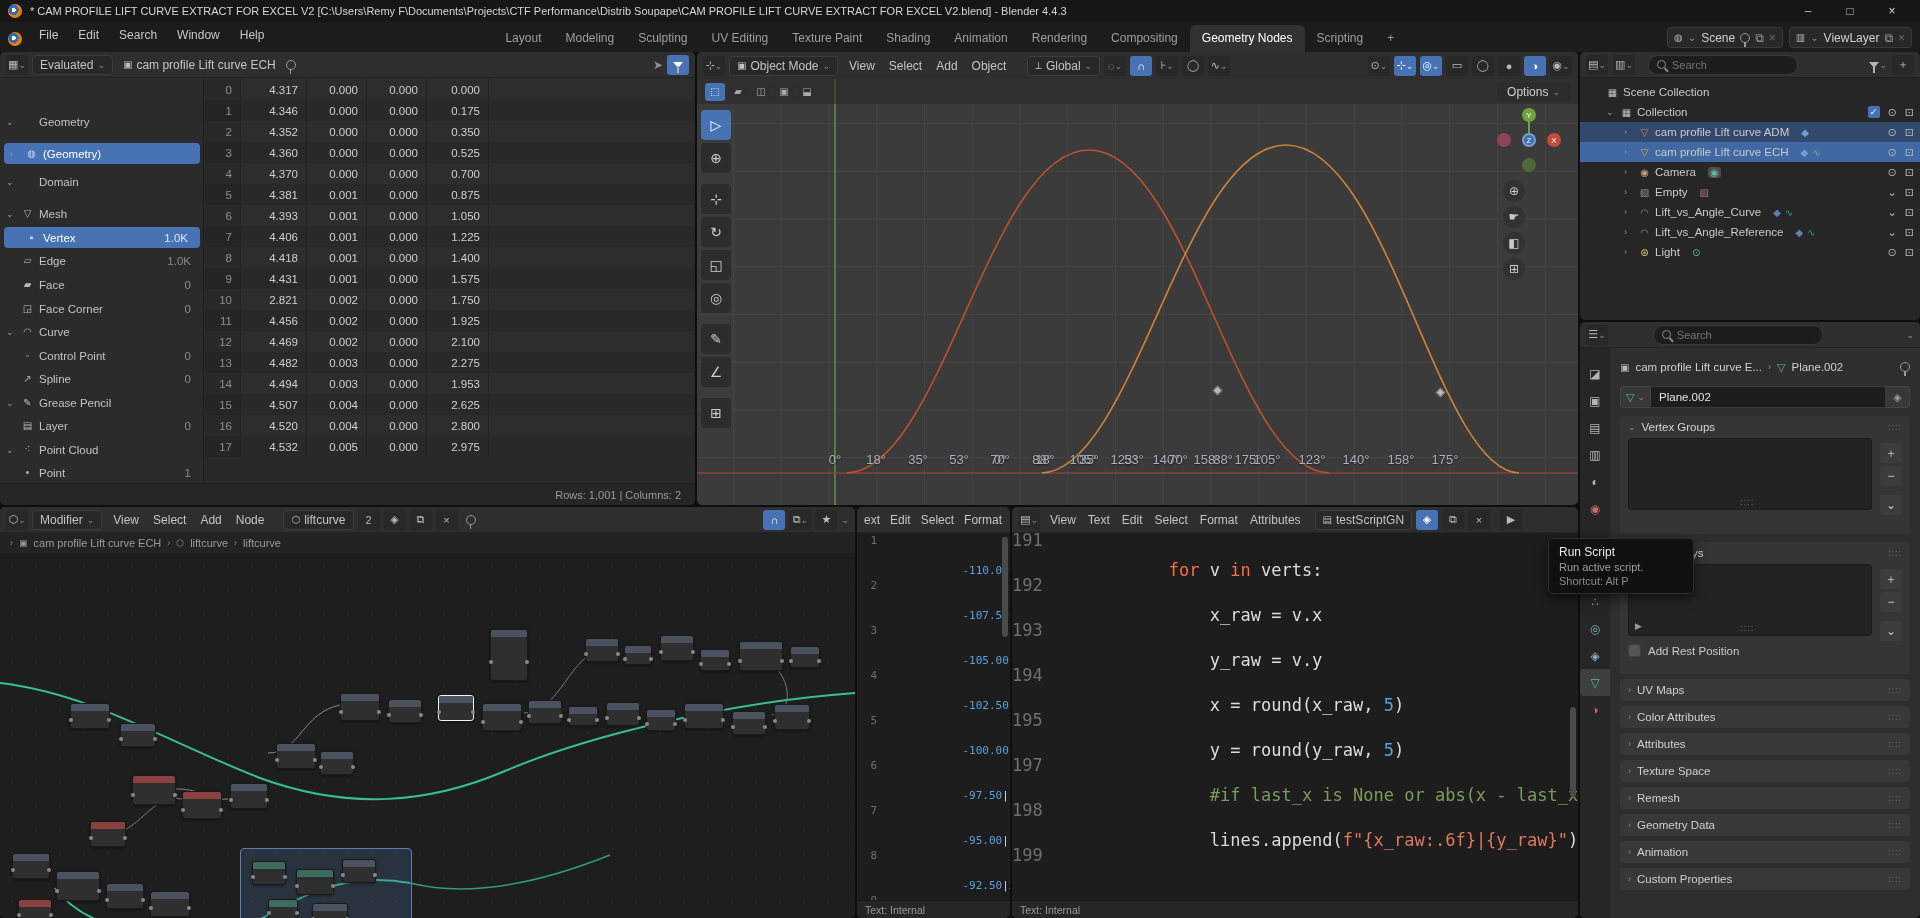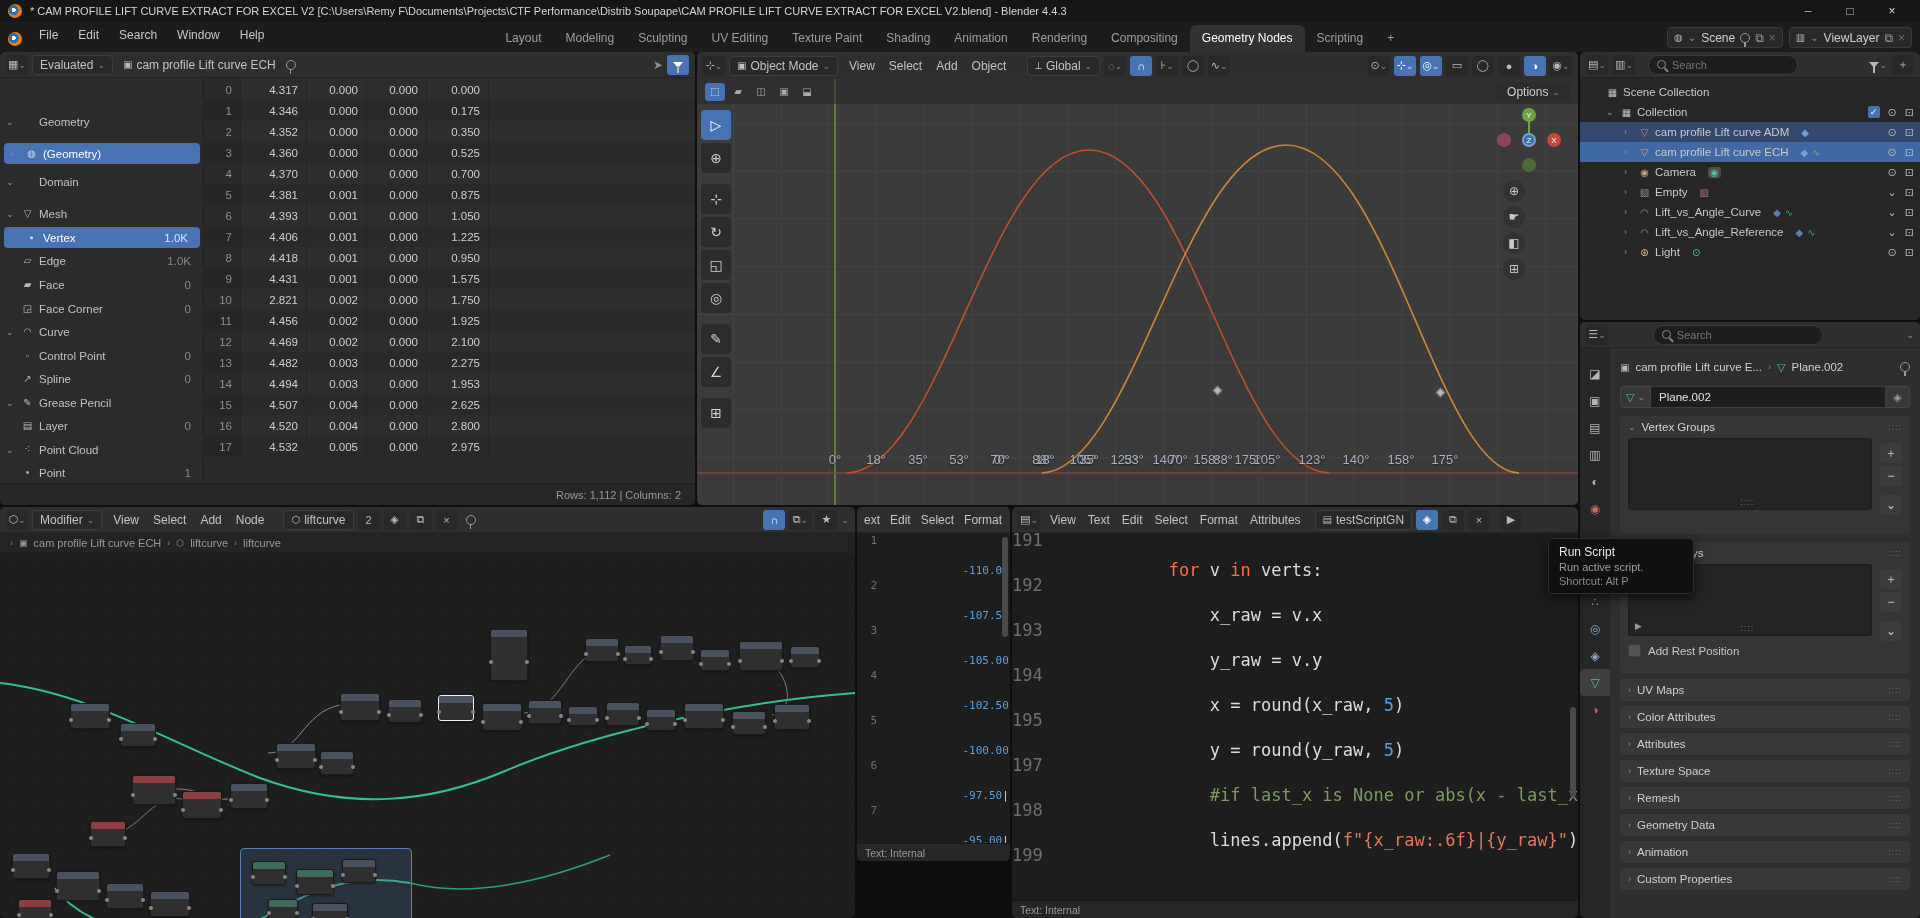--- a/index.html
+++ b/index.html
@@ -114,21 +114,21 @@
   .ne-bread{height:20px;background:rgba(35,35,35,.9);display:flex;align-items:center;gap:6px;padding:0 10px;font-size:11px;color:#9a9a9a}
   .ne-graph{position:absolute;left:0;top:46px;right:0;bottom:0;background-image:radial-gradient(#272727 1px,transparent 1px);background-size:24px 24px}
   .node{position:absolute;background:#2f2f2f;border:1px solid #1a1a1a;border-radius:3px;box-shadow:0 1px 3px rgba(0,0,0,.4)}
   .node .nh{height:7px;border-radius:2px 2px 0 0;background:#4a5260}
   .node::before,.node::after{content:"";position:absolute;width:4px;height:4px;border-radius:50%;background:#888;top:60%}
   .node::before{left:-2px}.node::after{right:-2px}
   .node.sel{border:1.5px solid #f2f2f2}
   .nframe{position:absolute;background:rgba(72,104,150,.28);border:1px solid #5a7fb0;border-radius:4px}
   
   .ted{background:#1d1d1d}
-  .t1{left:857px;top:507px;width:153px;height:354px}
+  .t1{left:857px;top:507px;width:153px;height:411px}
   .t2{left:1012px;top:507px;width:566px;height:411px}
   .tbody{position:absolute;left:0;right:0;top:26px;bottom:18px;overflow:hidden;font-family:"DejaVu Sans Mono","Liberation Mono",monospace;font-size:11px;line-height:15px}
   .tl{display:flex;white-space:pre}
   .ln{width:26px;text-align:right;padding-right:6px;color:#6f6f6f;flex:none}
   .t2 .ln{width:34px}
   .code span.d{color:#dcdcdc}
   .code span.k{color:#ff6e45}
   .code span.s{color:#e2785f}
   .code span.c{color:#7d9a5d}
   .code span.n{color:#59a1e0}
@@ -408,21 +408,21 @@
             <span class="c">0.000</span>
             <span class="c">1.225</span>
             <span class="c"></span>
           </div>
 
           <div class="row">
             <span class="c i">8</span>
             <span class="c">4.418</span>
             <span class="c">0.001</span>
             <span class="c">0.000</span>
-            <span class="c">0.950</span>
+            <span class="c">1.400</span>
             <span class="c"></span>
           </div>
 
           <div class="row">
             <span class="c i">9</span>
             <span class="c">4.431</span>
             <span class="c">0.001</span>
             <span class="c">0.000</span>
             <span class="c">1.575</span>
             <span class="c"></span>
@@ -495,21 +495,21 @@
             <span class="c i">17</span>
             <span class="c">4.532</span>
             <span class="c">0.005</span>
             <span class="c">0.000</span>
             <span class="c">2.975</span>
             <span class="c"></span>
           </div>
         </div>
     </div>
     <div class="ss-footer">
-      <span>Rows: 1,112  |  Columns: 2</span>
+      <span>Rows: 1,001  |  Columns: 2</span>
     </div>
   </div>
 
   <div class="region vp">
     <div class="vp-grid"></div>
     <svg width="881" height="453" viewBox="0 0 881 453">
         <path d="M138,0 L138,453" stroke="#6a8f3c" stroke-width="1.5" fill="none"></path>
         <path d="M0,421 L881,421" stroke="#8c3e3e" stroke-width="1.5" fill="none"></path>
         <path d="M150,421 C245,418 292,98 392,98 C492,98 538,418 632,421" stroke="#c0502f" stroke-width="1.6" fill="none"></path>
         <path d="M345,421 C437,418 487,93 589,93 C691,93 740,418 822,421" stroke="#cd8435" stroke-width="1.6" fill="none"></path>

